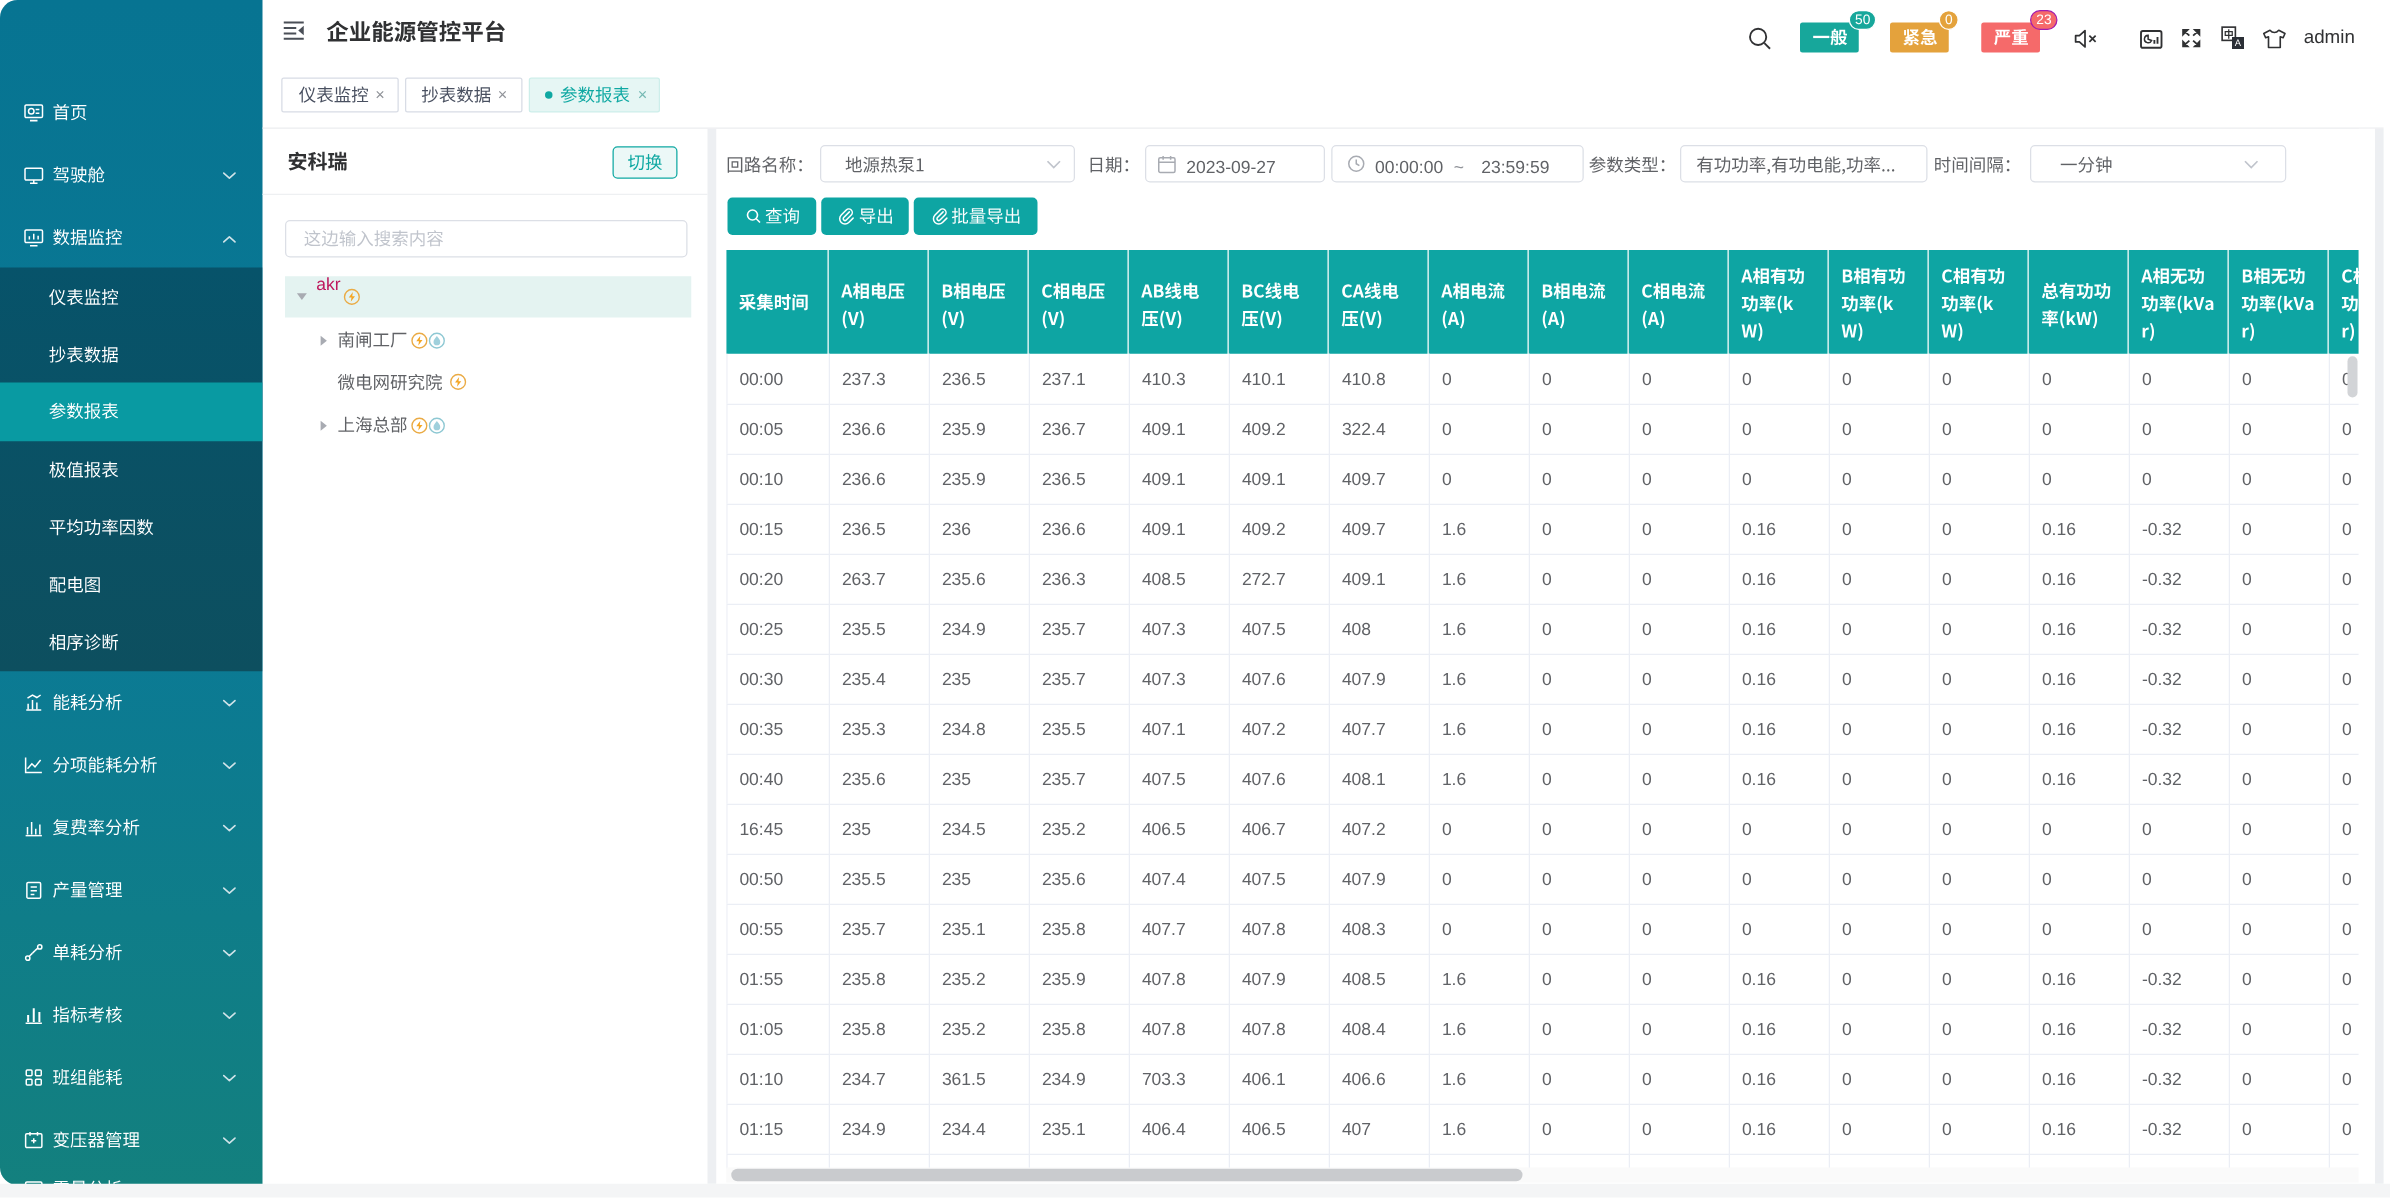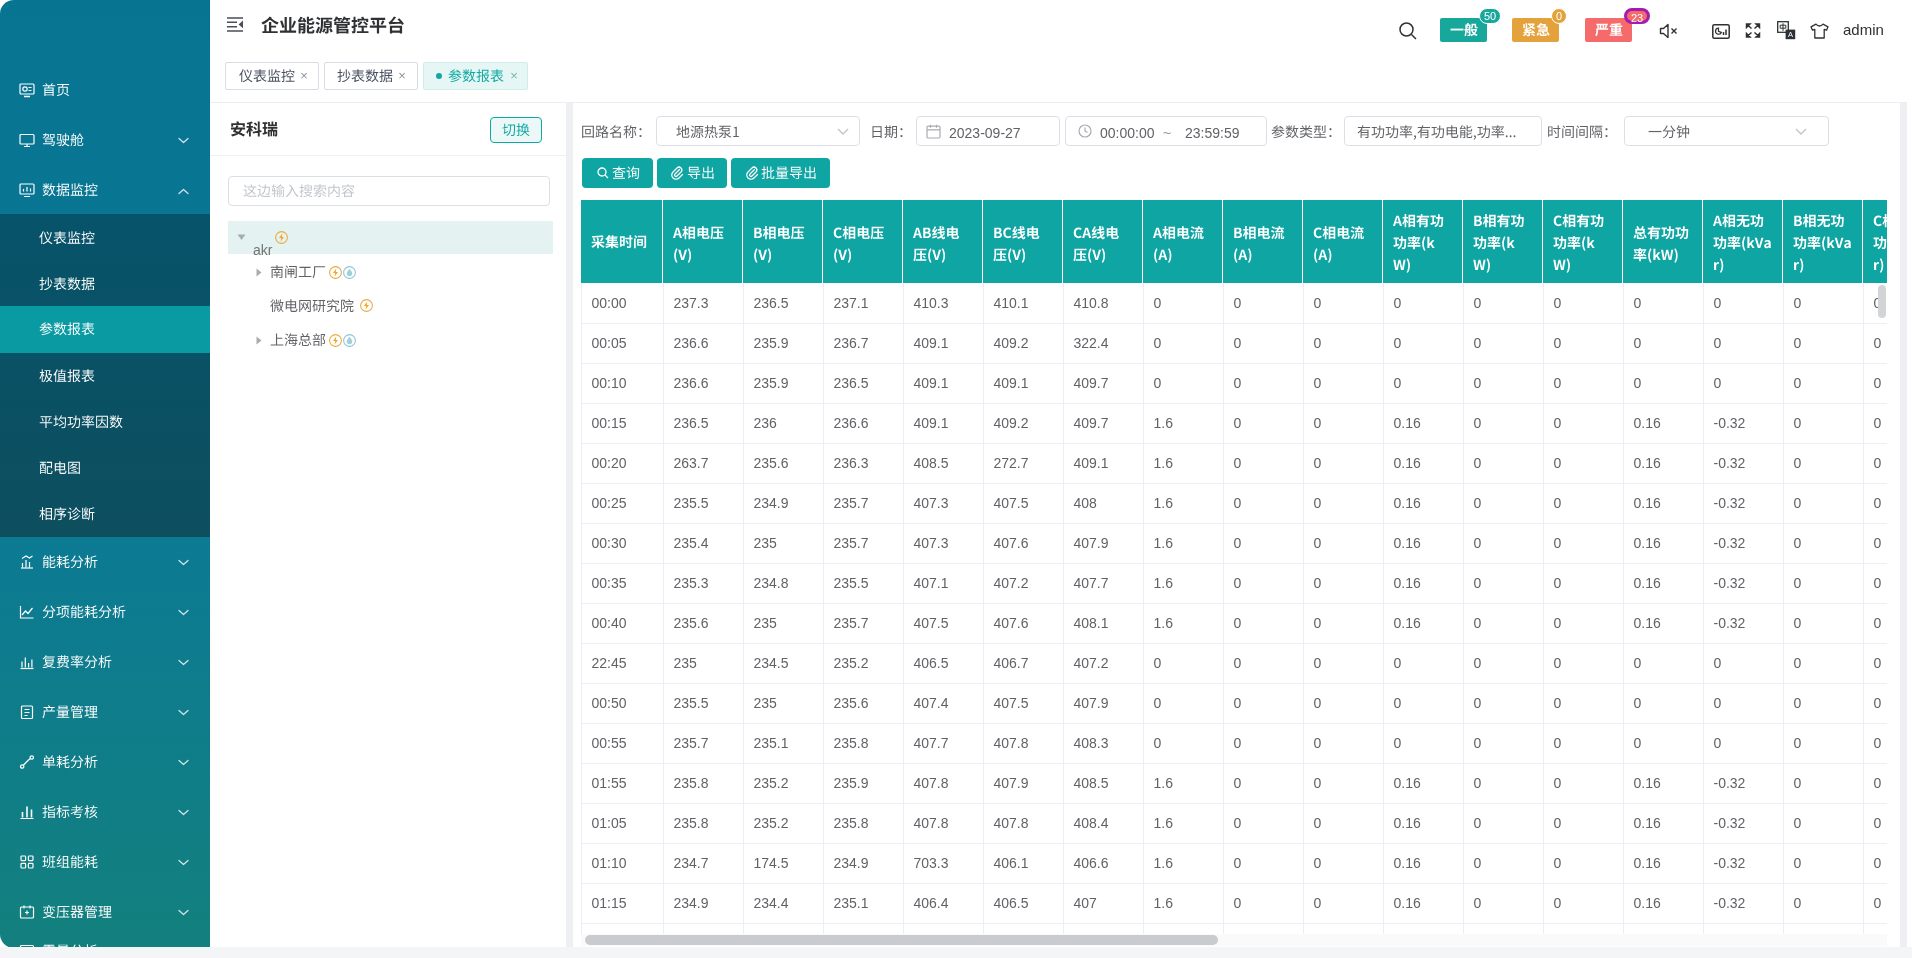--- a/index.html
+++ b/index.html
@@ -106,21 +106,21 @@
   </svg>
 <svg class="ic" style="left:1398px;top:21px" width="20" height="20" viewBox="0 0 20 20">
     <circle cx="8.5" cy="8.5" r="6.5" fill="none" stroke="#303133" stroke-width="1.5"></circle>
     <path d="M13.5 13.5L18 18" stroke="#303133" stroke-width="1.5"></path>
   </svg>
 <div style="position:absolute;left:1440px;top:18px;width:47px;height:24px;background:#17a79b;border-radius:2px"></div>
 <div style="position:absolute;left:1479px;top:8px;min-width:18px;height:16px;background:#17a79b;border:1px solid #fff;border-radius:9px;color:#fff;font-size:11px;line-height:14px;text-align:center;padding:0 4px">50</div>
 <div style="position:absolute;left:1512px;top:18px;width:47px;height:24px;background:#e4a23c;border-radius:2px"></div>
 <div style="position:absolute;left:1551px;top:8px;min-width:10px;height:16px;background:#e4a23c;border:1px solid #fff;border-radius:9px;color:#fff;font-size:11px;line-height:14px;text-align:center;padding:0 4px">0</div>
 <div style="position:absolute;left:1585px;top:18px;width:47px;height:24px;background:#f56a6a;border-radius:2px"></div>
-<div style="position:absolute;left:1624px;top:8px;min-width:18px;height:16px;background:#f56a6a;border:3px solid #a21caf;border-radius:9px;color:#fff;font-size:11px;line-height:14px;text-align:center;padding:0 4px">23</div>
+<div style="position:absolute;left:1624px;top:8px;min-width:18px;height:16px;background:#f56a6a;border:1px solid #a21caf;border-radius:9px;color:#fff;font-size:11px;line-height:14px;text-align:center;padding:0 4px">23</div>
 <svg class="ic" style="left:1659px;top:23px" width="20" height="16" viewBox="0 0 20 16">
     <path d="M1.5 5.5h3L9 1.5v13L4.5 10.5h-3z" fill="none" stroke="#303133" stroke-width="1.4" stroke-linejoin="round"></path>
     <path d="M12.5 5.5l5 5M17.5 5.5l-5 5" stroke="#303133" stroke-width="1.4"></path>
   </svg>
 <svg class="ic" style="left:1712px;top:24px" width="18" height="15" viewBox="0 0 18 15">
     <rect x="0.8" y="0.8" width="16.4" height="13.4" rx="1.5" fill="none" stroke="#303133" stroke-width="1.5"></rect>
     <path d="M6.5 4.2A3 3 0 1 0 9.3 8.4L6.5 7.3z" fill="none" stroke="#303133" stroke-width="1.2"></path>
     <path d="M11.5 11V8M14 11V5.5" stroke="#303133" stroke-width="1.5"></path>
   </svg>
 <svg class="ic" style="left:1746px;top:24px" width="14" height="13" viewBox="0 0 14 13">
@@ -150,21 +150,21 @@
 <div style="position:absolute;left:507px;top:68px;width:14px;height:16px;font-size:13px;color:#74b8b2;text-align:center">×</div>
 <div style="position:absolute;left:210px;top:102px;width:1697px;height:1px;background:#ebedf0"></div>
 <div style="position:absolute;left:566px;top:103px;width:7px;height:844px;background:#edeff2"></div>
 <div style="position:absolute;left:490px;top:117px;width:52px;height:26px;border:1px solid #0fa8a2;background:#ecf8f7;border-radius:4px"></div>
 <div style="position:absolute;left:210px;top:155px;width:356px;height:1px;background:#eef0f2"></div>
 <div style="position:absolute;left:228px;top:176px;width:322px;height:30px;border:1px solid #dcdfe6;border-radius:4px;background:#fff"></div>
 <div style="position:absolute;left:228px;top:221px;width:325px;height:33px;background:#e4f3f1"></div>
 <svg class="ic" style="left:237px;top:234px" width="9" height="7" viewBox="0 0 9 7">
     <path d="M0.5 0.5h8L4.5 6z" fill="#a8abb2"></path>
   </svg>
-<div style="position:absolute;left:253px;top:242px;font-size:14px;color:#737373">akr</div>
+<div style="position:absolute;left:253px;top:219px;font-size:14px;color:#be185d">akr</div>
 <svg class="ic" style="left:275px;top:231.0px" width="13" height="13" viewBox="0 0 13 13">
     <circle cx="6.5" cy="6.5" r="5.9" fill="none" stroke="#eaab45" stroke-width="1.1"></circle>
     <path d="M7.3 2.6L4 7h2.2L5.6 10.4L9 6H6.8z" fill="#f5a623"></path>
   </svg>
 <svg class="ic" style="left:256px;top:267.5px" width="6" height="9" viewBox="0 0 6 9">
     <path d="M0.5 0.5L5.5 4.5L0.5 8.5z" fill="#a8abb2"></path>
   </svg>
 <svg class="ic" style="left:329px;top:265.5px" width="13" height="13" viewBox="0 0 13 13">
     <circle cx="6.5" cy="6.5" r="5.9" fill="none" stroke="#eaab45" stroke-width="1.1"></circle>
     <path d="M7.3 2.6L4 7h2.2L5.6 10.4L9 6H6.8z" fill="#f5a623"></path>
@@ -428,21 +428,21 @@
           <td>0</td>
           <td>0.16</td>
           <td>0</td>
           <td>0</td>
           <td>0.16</td>
           <td>-0.32</td>
           <td>0</td>
           <td>0</td>
         </tr>
         <tr style="height:40px">
-          <td>22:45</td>
+          <td>16:45</td>
           <td>235</td>
           <td>234.5</td>
           <td>235.2</td>
           <td>406.5</td>
           <td>406.7</td>
           <td>407.2</td>
           <td>0</td>
           <td>0</td>
           <td>0</td>
           <td>0</td>
@@ -525,21 +525,21 @@
           <td>0</td>
           <td>0</td>
           <td>0.16</td>
           <td>-0.32</td>
           <td>0</td>
           <td>0</td>
         </tr>
         <tr style="height:40px">
           <td>01:10</td>
           <td>234.7</td>
-          <td>174.5</td>
+          <td>361.5</td>
           <td>234.9</td>
           <td>703.3</td>
           <td>406.1</td>
           <td>406.6</td>
           <td>1.6</td>
           <td>0</td>
           <td>0</td>
           <td>0.16</td>
           <td>0</td>
           <td>0</td>

